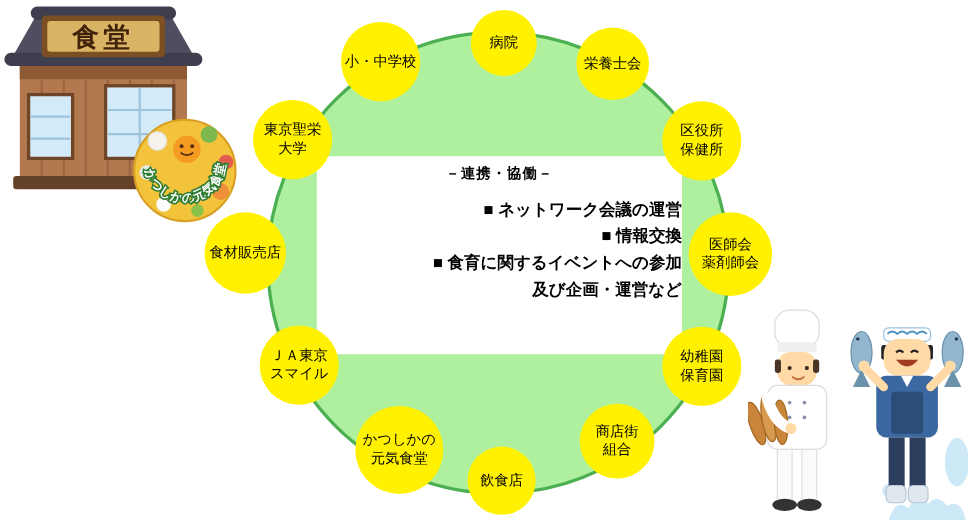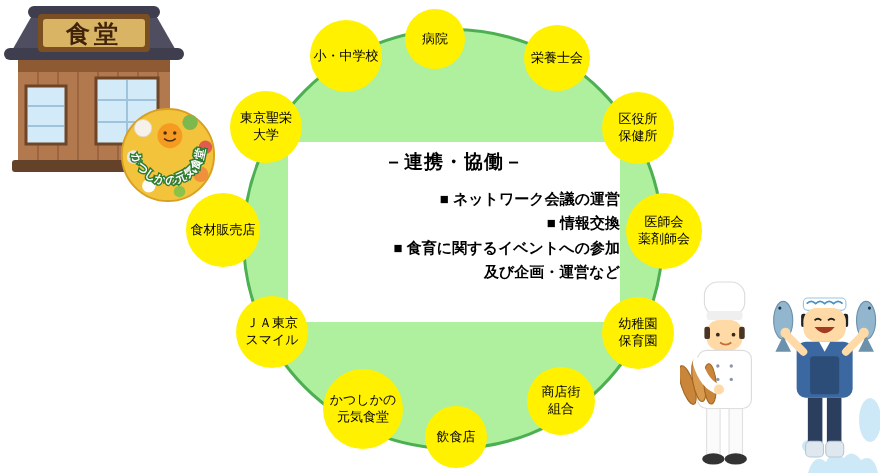--- a/index.html
+++ b/index.html
@@ -25,21 +25,21 @@
   .center-box {
     position: absolute;
     left: 288px; top: 142px;
     width: 332px; height: 180px;
     background: #ffffff;
     color: #000;
   }
   .center-title {
     text-align: center;
     font-weight: bold;
-    font-size: 19px;
+    font-size: 13px;
     padding-top: 7px;
     letter-spacing: 1px;
   }
   .center-items {
     padding: 12px 0 0 26px;
     font-weight: bold;
     font-size: 15px;
     line-height: 1.62;
     text-align: right;
   }
@@ -74,21 +74,21 @@
   <div class="center-box">
     <div class="center-title">－連携・協働－</div>
     <div class="center-items">
       <div class="center-item">■ ネットワーク会議の運営</div>
       <div class="center-item">■ 情報交換</div>
       <div class="center-item">■ 食育に関するイベントへの参加</div>
       <div class="center-item">　 及び企画・運営など</div>
     </div>
   </div>
 
-  <div class="node" style="left:405px;top:9px;width:60px;height:60px">
+  <div class="node" style="left:428px;top:9px;width:60px;height:60px">
     <span class="node-label">病院</span>
   </div>
   <div class="node" style="left:602px;top:92px;width:72px;height:72px">
     <span class="node-label">区役所
 保健所</span>
   </div>
   <div class="node" style="left:524px;top:25px;width:66px;height:66px">
     <span class="node-label">栄養士会</span>
   </div>
   <div class="node" style="left:626px;top:193px;width:76px;height:76px">

